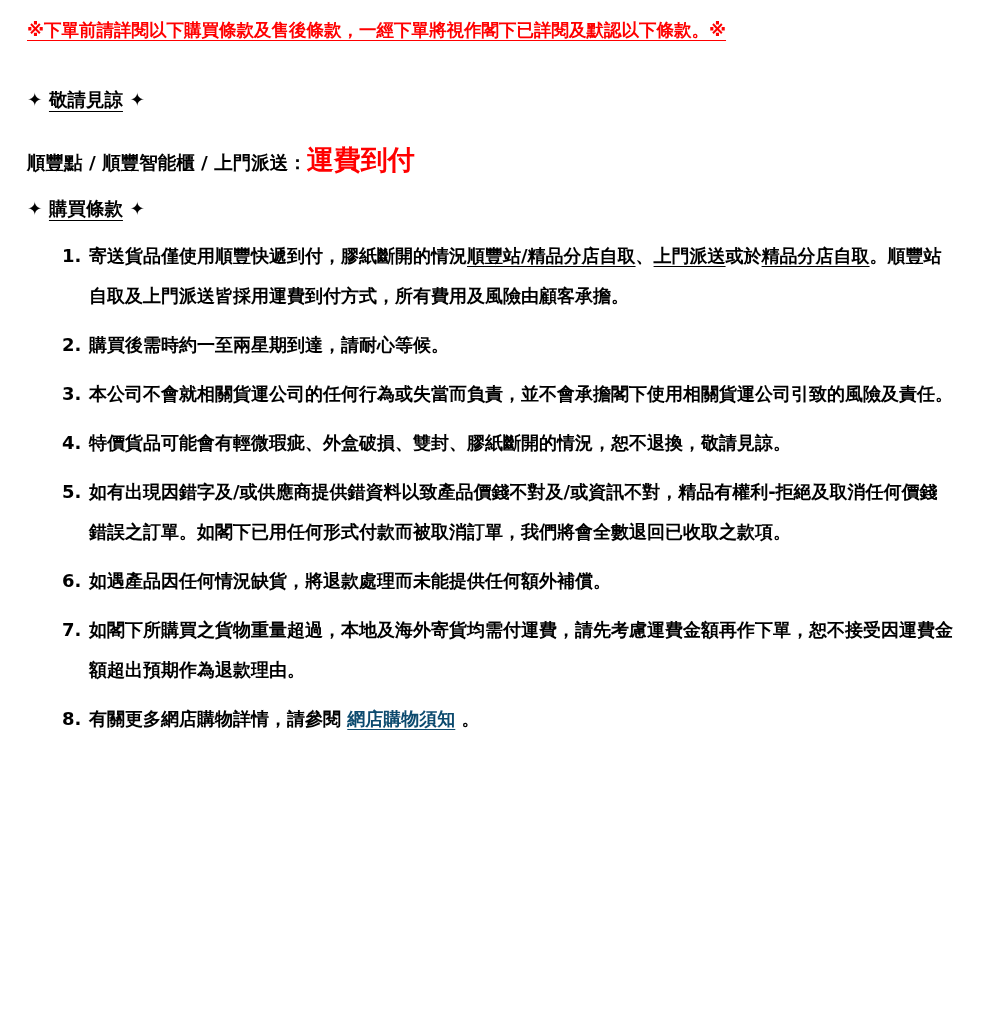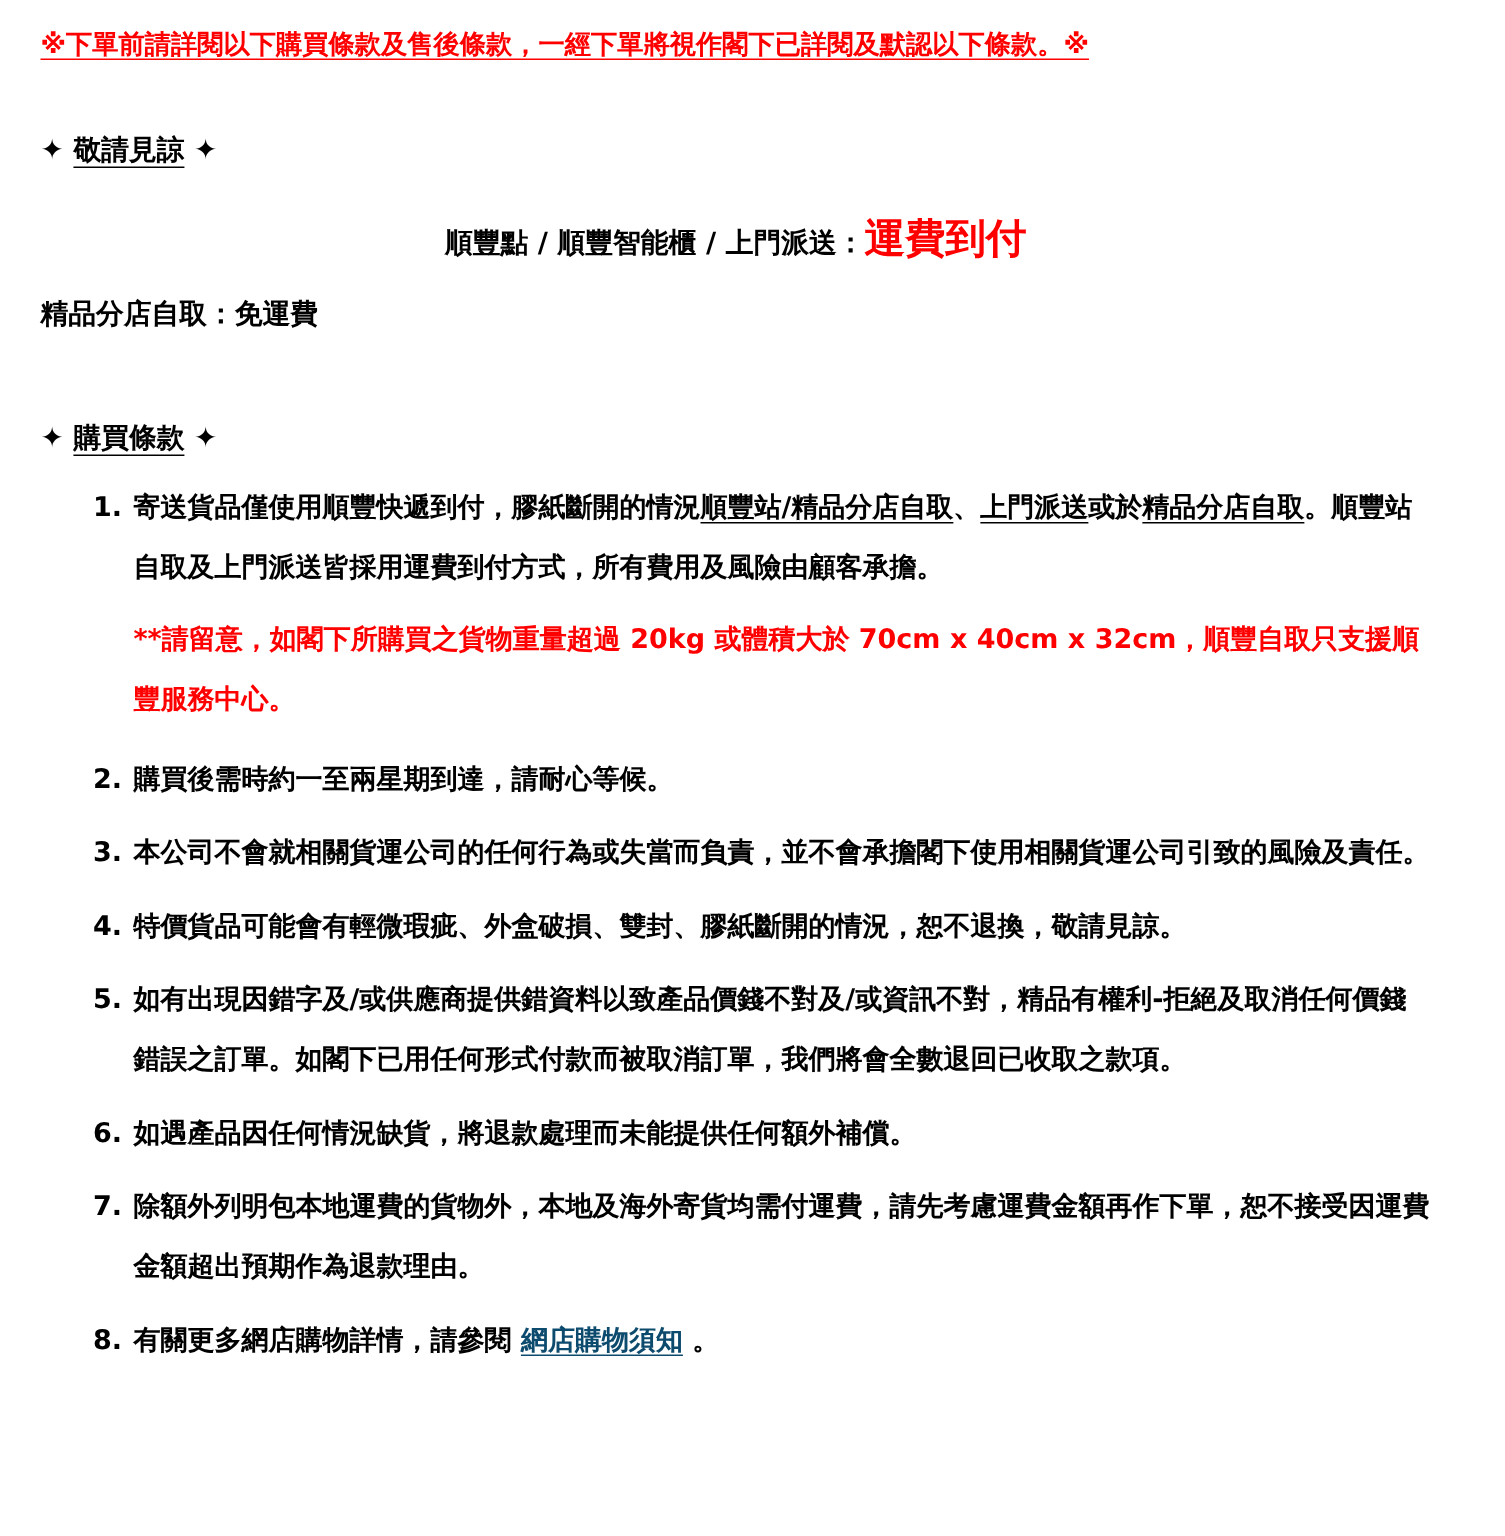--- a/index.html
+++ b/index.html
@@ -28,21 +28,20 @@
     margin-bottom: 26px;
   }
   .section-heading .u {
     text-decoration: underline;
     text-underline-offset: 5px;
   }
   .cod-line {
     font-size: 18.5px;
     margin-bottom: 14px;
     line-height: 1.6;
-    text-align: center;
   }
   .red-big {
     color: #ff0000;
     font-size: 27px;
   }
   .pickup-line {
     font-size: 18.5px;
     margin-bottom: 58px;
   }
   .heading-gap { margin-bottom: 15px; }
@@ -78,31 +77,29 @@
 <body>
 
 <div class="page">
 
   <p class="notice">※下單前請詳閱以下購買條款及售後條款，一經下單將視作閣下已詳閱及默認以下條款。※</p>
 
   <h2 class="section-heading"><span>✦ </span><span class="u">敬請見諒</span><span> ✦</span></h2>
 
   <p class="cod-line"><span>順豐點 / 順豐智能櫃 / 上門派送：</span><span class="red-big">運費到付</span></p>
 
-  <p class="pickup-line">精品分店自取：免運費</p>
 
   <h2 class="section-heading heading-gap"><span>✦ </span><span class="u">購買條款</span><span> ✦</span></h2>
 
   <div class="terms-list">
 
     <div class="term-item">
       <span class="term-num">1.</span>
       <div class="term-body">
         <span>寄送貨品僅使用順豐快遞到付，膠紙斷開的情況</span><span class="useg">順豐站/精品分店自取</span><span>、</span><span class="useg">上門派送</span><span>或於</span><span class="useg">精品分店自取</span><span>。順豐站自取及上門派送皆採用運費到付方式，所有費用及風險由顧客承擔。</span>
-        <div class="red-note">**請留意，如閣下所購買之貨物重量超過 20kg 或體積大於 70cm x 40cm x 32cm，順豐自取只支援順豐服務中心。</div>
       </div>
     </div>
 
     <div class="term-item">
       <span class="term-num">2.</span>
       <div class="term-body">購買後需時約一至兩星期到達，請耐心等候。</div>
     </div>
 
     <div class="term-item">
       <span class="term-num">3.</span>
@@ -119,21 +116,21 @@
       <div class="term-body">如有出現因錯字及/或供應商提供錯資料以致產品價錢不對及/或資訊不對，精品有權利-拒絕及取消任何價錢錯誤之訂單。如閣下已用任何形式付款而被取消訂單，我們將會全數退回已收取之款項。</div>
     </div>
 
     <div class="term-item">
       <span class="term-num">6.</span>
       <div class="term-body">如遇產品因任何情況缺貨，將退款處理而未能提供任何額外補償。</div>
     </div>
 
     <div class="term-item">
       <span class="term-num">7.</span>
-      <div class="term-body">除額外列明包本地運費的貨物外，本地及海外寄貨均需付運費，請先考慮運費金額再作下單，恕不接受因運費金額超出預期作為退款理由。</div>
+      <div class="term-body">如閣下所購買之貨物重量超過，本地及海外寄貨均需付運費，請先考慮運費金額再作下單，恕不接受因運費金額超出預期作為退款理由。</div>
     </div>
 
     <div class="term-item">
       <span class="term-num">8.</span>
       <div class="term-body">
         <span>有關更多網店購物詳情，請參閱 </span><a class="guide-link">網店購物須知</a><span> 。</span>
       </div>
     </div>
 
   </div>

